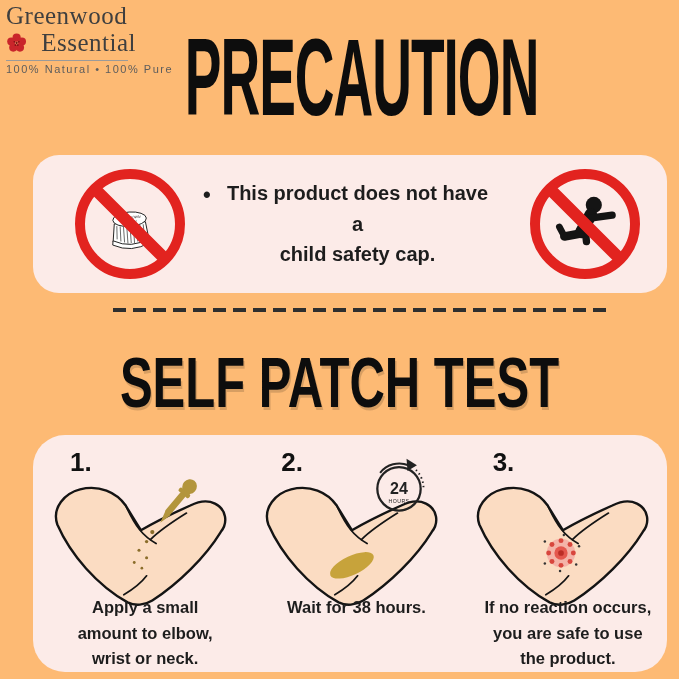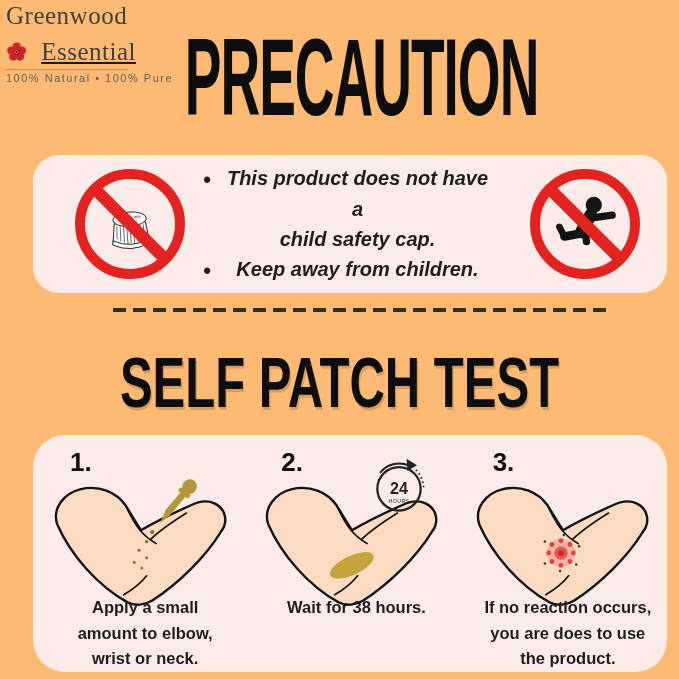--- a/index.html
+++ b/index.html
@@ -2,21 +2,21 @@
 <html><head>
 <meta charset="utf-8">
 <style>
   html,body{margin:0;padding:0;background:#fff;}
   .canvas{position:relative;width:679px;height:679px;background:#fdba74;overflow:hidden;
           font-family:"Liberation Sans",sans-serif;color:#1b1b1b;}
 
   
   .logo{position:absolute;top:3px;left:6px;width:130px;}
   .logo-line1{font-family:"Liberation Serif",serif;font-size:25px;color:#3f3f3f;letter-spacing:.5px;line-height:1.05;}
-  .logo-line2{display:flex;align-items:center;gap:14px;margin-top:9px;text-decoration:underline;}
+  .logo-line2{display:flex;align-items:center;gap:14px;margin-top:0;}
   .logo-line2 .brand2{font-family:"Liberation Serif",serif;font-size:25px;color:#3f3f3f;letter-spacing:.5px;}
   .logo-rule{border:0;border-top:1px solid #9a9a9a;margin:3px 0 2px 0;width:122px;}
   .logo-tagline{font-size:11px;letter-spacing:1.5px;color:#5d5d5d;white-space:nowrap;}
 
   
   .main-title{position:absolute;top:22px;left:20px;right:0;margin:0;text-align:center;
               font-weight:900;font-size:110px;line-height:1;color:#0d0d0d;
               transform:scaleX(0.5);transform-origin:50% 50%;letter-spacing:-2px;white-space:nowrap;}
   .sub-title{position:absolute;top:348px;left:0;right:0;margin:0;text-align:center;
              font-weight:900;font-size:70px;line-height:1;color:#0d0d0d;
@@ -30,21 +30,21 @@
   .panel-bottom{top:435px;left:33px;width:634px;height:237px;border-radius:32px;display:flex;}
 
   
   .no-sign{position:relative;width:110px;height:110px;flex:0 0 auto;}
   .no-sign .inner{position:absolute;inset:15px;display:flex;align-items:center;justify-content:center;}
   .no-sign .ring{position:absolute;inset:0;border:10px solid #e2231f;border-radius:50%;box-sizing:border-box;}
   .no-sign .slash{position:absolute;top:50%;left:2px;right:2px;height:12px;margin-top:-6px;
                   background:#e2231f;transform:rotate(45deg);border-radius:3px;}
 
   
-  .prec-text{flex:1;padding:0 6px;font-style:italic;}
+  .prec-text{flex:1;padding:0 6px;}
   .prec-text ul{list-style:none;margin:0;padding:0;}
   .prec-text li{position:relative;text-align:center;font-weight:700;font-size:20px;line-height:1.52;
                 color:#1d1d1d;padding:0 30px;white-space:pre-line;}
   .prec-text li::before{content:"\2022";position:absolute;left:12px;top:0;font-size:22px;}
 
   
   .divider{position:absolute;top:308px;left:113px;width:494px;height:4px;
            background:repeating-linear-gradient(to right,#2e2e2e 0 13px,transparent 13px 20px);}
 
   
@@ -115,21 +115,20 @@
         </svg>
       </div>
       <div class="ring"></div>
       <div class="slash"></div>
     </div>
 
     <div class="prec-text">
       <ul>
         <li>This product does not have a
 child safety cap.</li>
-        <li>Keep away from children.</li>
       </ul>
     </div>
 
     <div class="no-sign">
       <div class="inner">
         <svg width="66" height="60" viewBox="0 0 90 80">
           <g stroke="#141414" stroke-linecap="round" fill="#141414">
             <circle cx="57" cy="14" r="11" stroke="none"></circle>
             <line x1="53" y1="27" x2="40" y2="51" stroke-width="17"></line>
             <line x1="52" y1="32" x2="82" y2="28" stroke-width="10"></line>
@@ -237,17 +236,17 @@
             <circle cx="119" cy="73" r="1.3"></circle>
               <circle cx="116" cy="92" r="1.3"></circle>
             <circle cx="99" cy="99" r="1.3"></circle>
               <circle cx="83" cy="91" r="1.3"></circle>
             <circle cx="83" cy="68" r="1.3"></circle>
               <circle cx="103" cy="61" r="1.3"></circle>
           </g>
         </g>
       </svg>
       <div class="step-caption">If no reaction occurs,
-you are does to use
+you are safe to use
 the product.</div>
     </div>
   </div>
 </div>
 
 </body></html>

